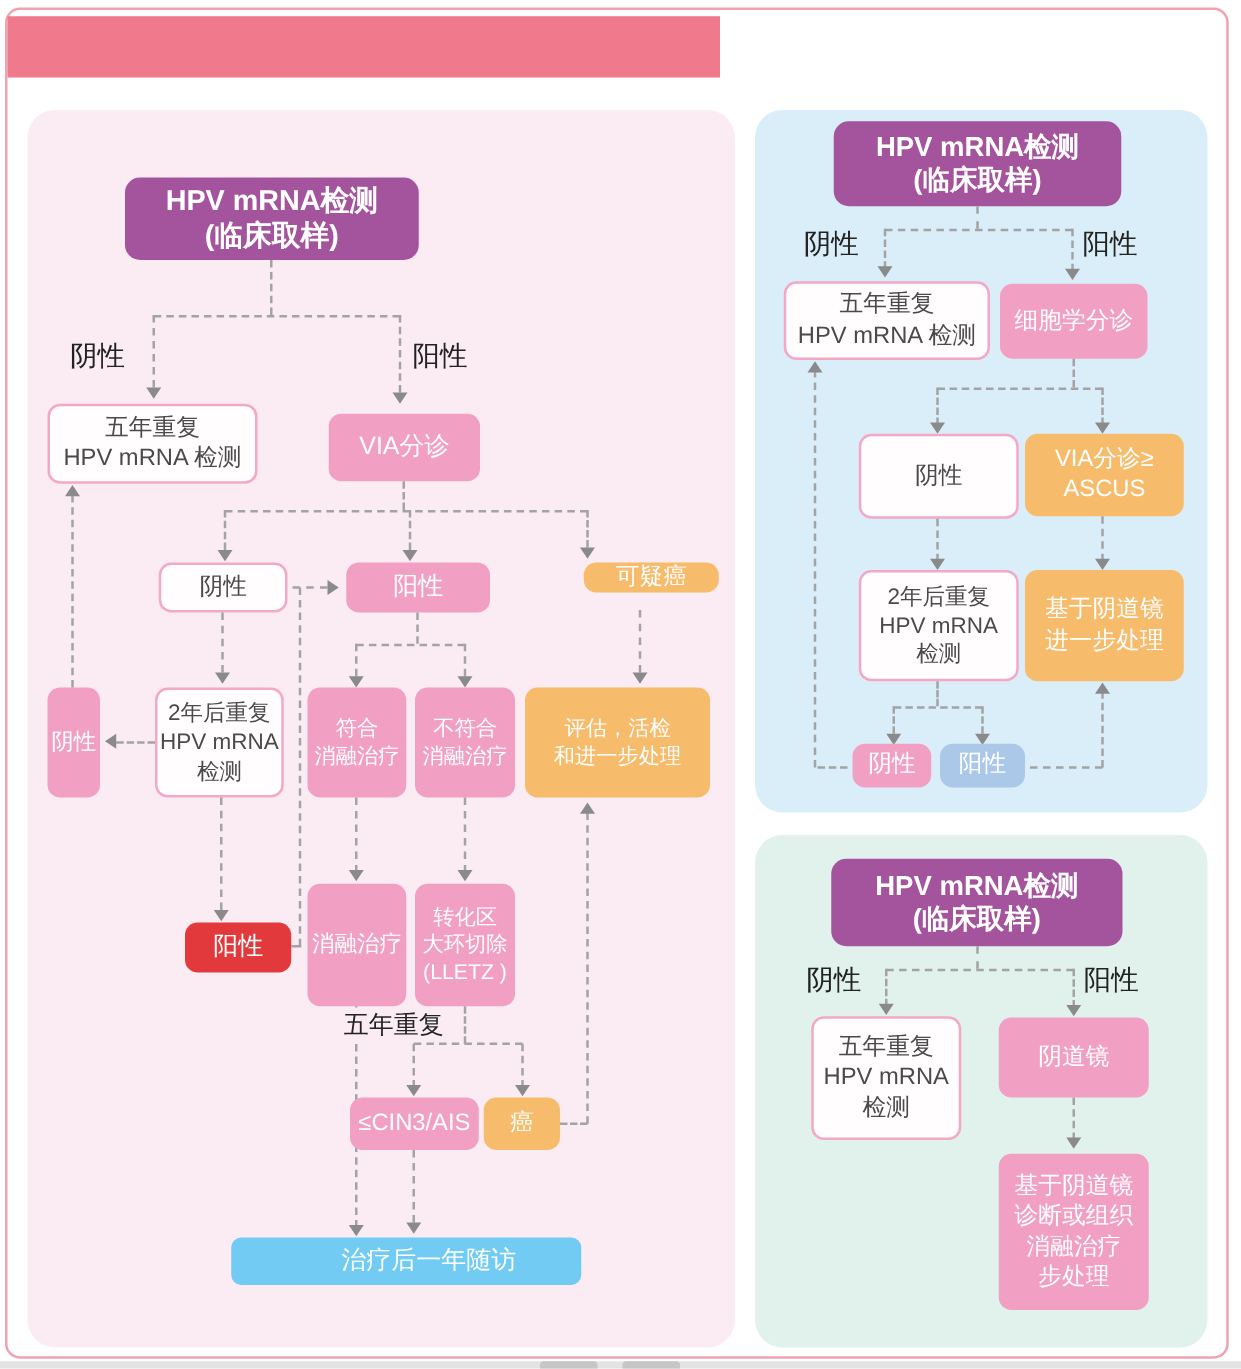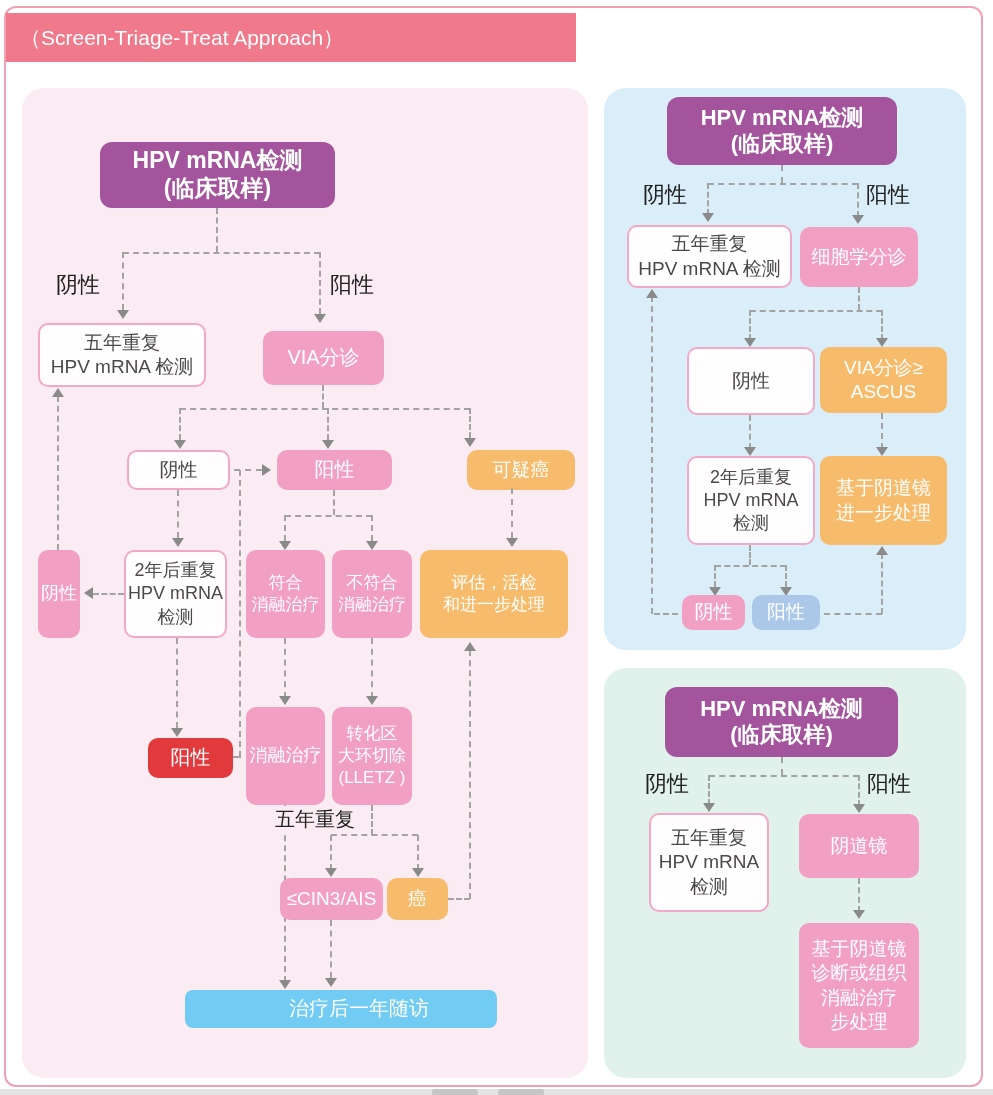--- a/index.html
+++ b/index.html
@@ -31,21 +31,20 @@
   .mask-label{background:#fbecf3;padding:0 3px;}
   .bottom-strip{left:0;top:1089px;width:993px;height:6px;background:#e3e3e3;}
   .strip-bit{height:6px;border-radius:3px 3px 0 0;background:#c6c6c6;}
 </style>
 </head>
 <body>
 
 <div class="abs frame"></div>
 
 <div class="abs banner">
-  <span class="en">（Screen-Triage-Treat Approach）</span>
 </div>
 
 <div class="abs panel panel-left"></div>
 <div class="abs panel panel-tr"></div>
 <div class="abs panel panel-br"></div>
 
 <div class="abs bx purple" style="left:100px;top:142px;width:235px;height:66px;">
   <div>HPV mRNA检测</div>
   <div>(临床取样)</div>
 </div>
@@ -76,21 +75,21 @@
 <div class="abs ad" style="left:322px;top:440px;"></div>
 <div class="abs vline" style="left:469px;top:408px;height:30px;"></div>
 <div class="abs ad" style="left:464px;top:438px;"></div>
 
 <div class="abs bx white" style="left:127px;top:450px;width:103px;height:40px;font-size:19px;">
   <div>阴性</div>
 </div>
 <div class="abs bx pink" style="left:277px;top:450px;width:115px;height:40px;font-size:20px;">
   <div>阳性</div>
 </div>
-<div class="abs bx orange" style="left:467px;top:450px;width:108px;height:40px;font-size:19px;">
+<div class="abs bx orange" style="left:467px;top:450px;width:108px;height:24px;font-size:19px;">
   <div>可疑癌</div>
 </div>
 
 <div class="abs hline" style="left:234px;top:469px;width:28px;"></div>
 <div class="abs ar" style="left:262px;top:464px;"></div>
 <div class="abs vline" style="left:239px;top:470px;height:287px;"></div>
 
 <div class="abs vline" style="left:177px;top:490px;height:48px;"></div>
 <div class="abs ad" style="left:172px;top:538px;"></div>
 <div class="abs vline" style="left:333px;top:490px;height:25px;"></div>
@@ -166,21 +165,21 @@
 <div class="abs bx orange" style="left:387px;top:878px;width:61px;height:42px;font-size:19px;">
   <div>癌</div>
 </div>
 
 <div class="abs vline" style="left:330px;top:920px;height:58px;"></div>
 <div class="abs ad" style="left:325px;top:978px;"></div>
 <div class="abs hline" style="left:448px;top:898px;width:22px;"></div>
 <div class="abs vline" style="left:469px;top:650px;height:249px;"></div>
 <div class="abs au" style="left:464px;top:642px;"></div>
 
-<div class="abs bx skybar" style="left:185px;top:990px;width:312px;height:38px;font-size:20px;border-radius:8px;padding-left:36px;">
+<div class="abs bx skybar" style="left:185px;top:990px;width:280px;height:38px;font-size:20px;border-radius:8px;padding-left:36px;">
   <div>治疗后一年随访</div>
 </div>
 
 <div class="abs bx purple" style="left:667px;top:97px;width:230px;height:68px;font-size:22px;">
   <div>HPV mRNA检测</div>
   <div>(临床取样)</div>
 </div>
 
 <div class="abs vline" style="left:781px;top:165px;height:18px;"></div>
 <div class="abs hline" style="left:708px;top:183px;width:150px;"></div>

